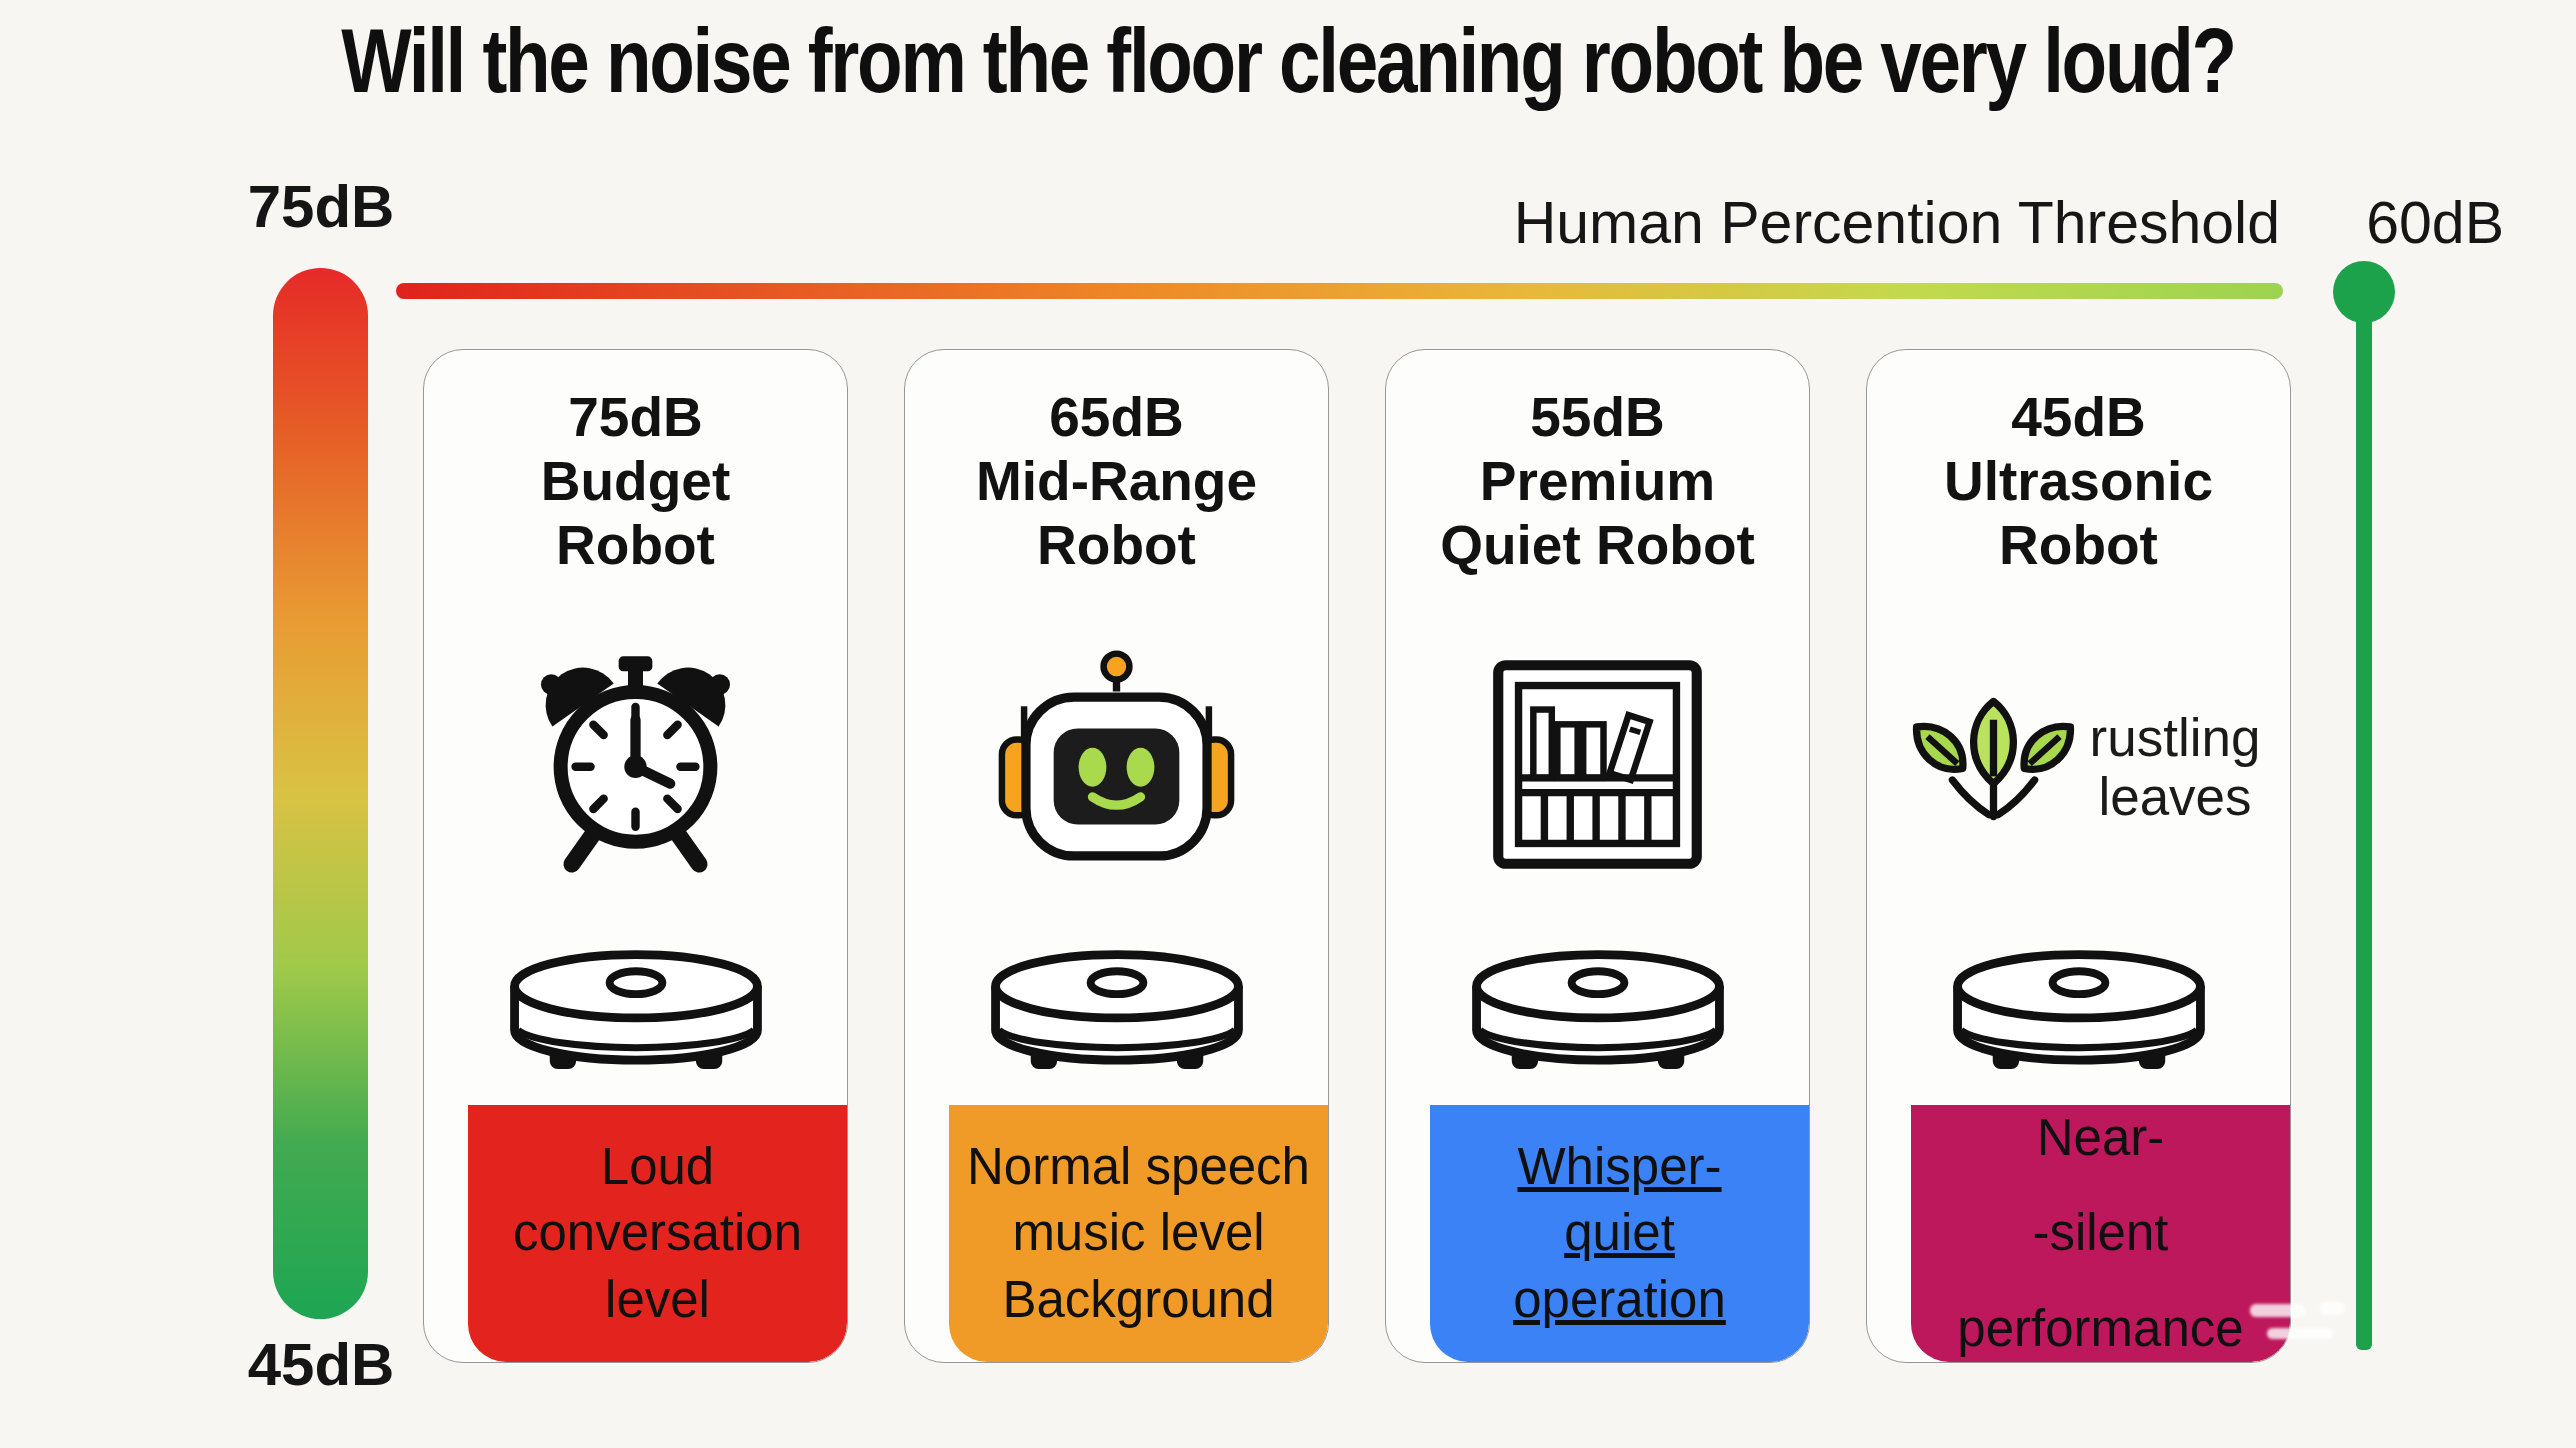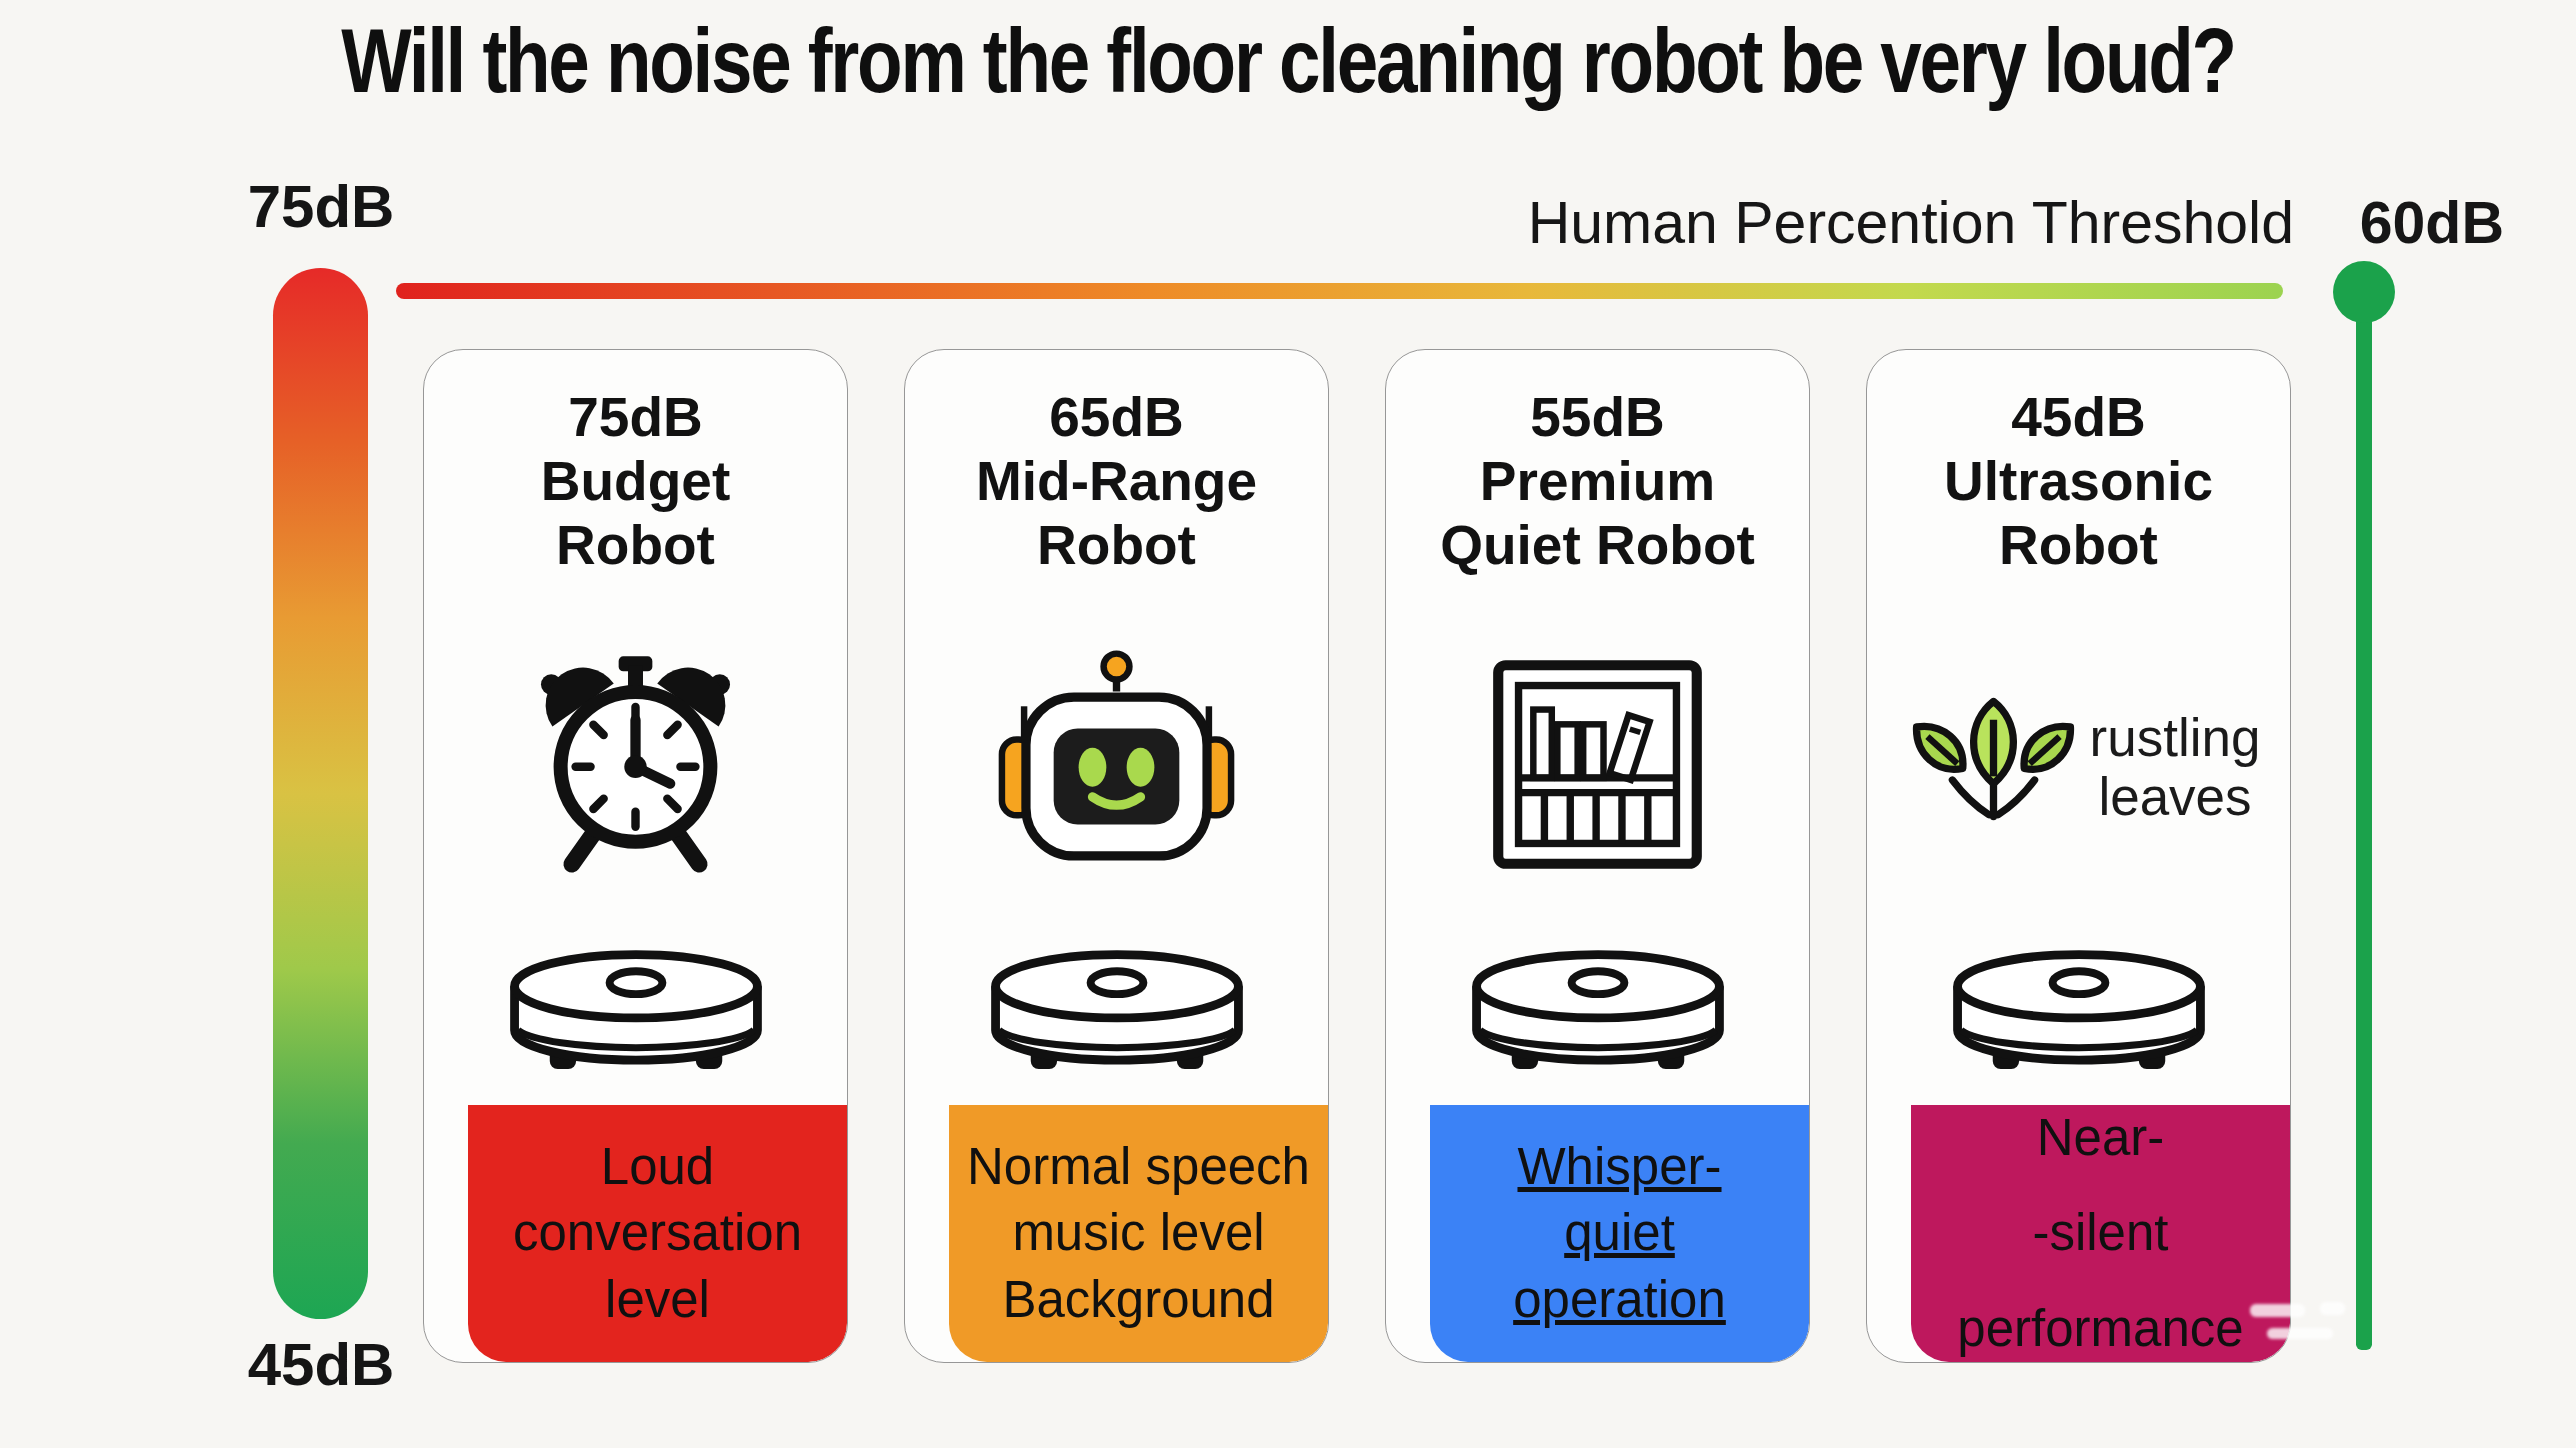--- a/index.html
+++ b/index.html
@@ -20,26 +20,26 @@
     font-size:60px; font-weight:600; color:#151515;
   }
   .lbl-75 { left:217px; top:172px; }
   .lbl-45 { left:217px; top:1330px; }
   .scale-bar {
     position:absolute; left:273px; top:268px; width:95px; height:1051px;
     border-radius:49px;
     background:linear-gradient(180deg,#e62a28 0%,#e66127 25%,#e89b33 42%,#d9c243 56%,#9fc94a 70%,#43aa50 85%,#1da653 100%);
   }
   .threshold-label {
-    position:absolute; top:189px; right:302px;
+    position:absolute; top:189px; right:316px;
     font-size:59px; font-weight:500; color:#161616; white-space:nowrap;
   }
   .threshold-value {
     position:absolute; top:189px; right:92px;
-    font-size:59px; font-weight:700; color:#161616;
+    font-size:59px; font-weight:400; color:#161616;
   }
   .threshold-line {
     position:absolute; left:396px; top:283px; width:1887px; height:16px;
     border-radius:9.4px;
     background:linear-gradient(90deg,#e0221d 0%,#e75723 25%,#ee8b27 50%,#e8b83a 72%,#c3d94d 88%,#9cd350 100%);
   }
   .marker-line {
     position:absolute; left:2356px; top:293px; width:16px; height:1057px;
     background:#1ba24b; border-radius:5.7px;
   }

